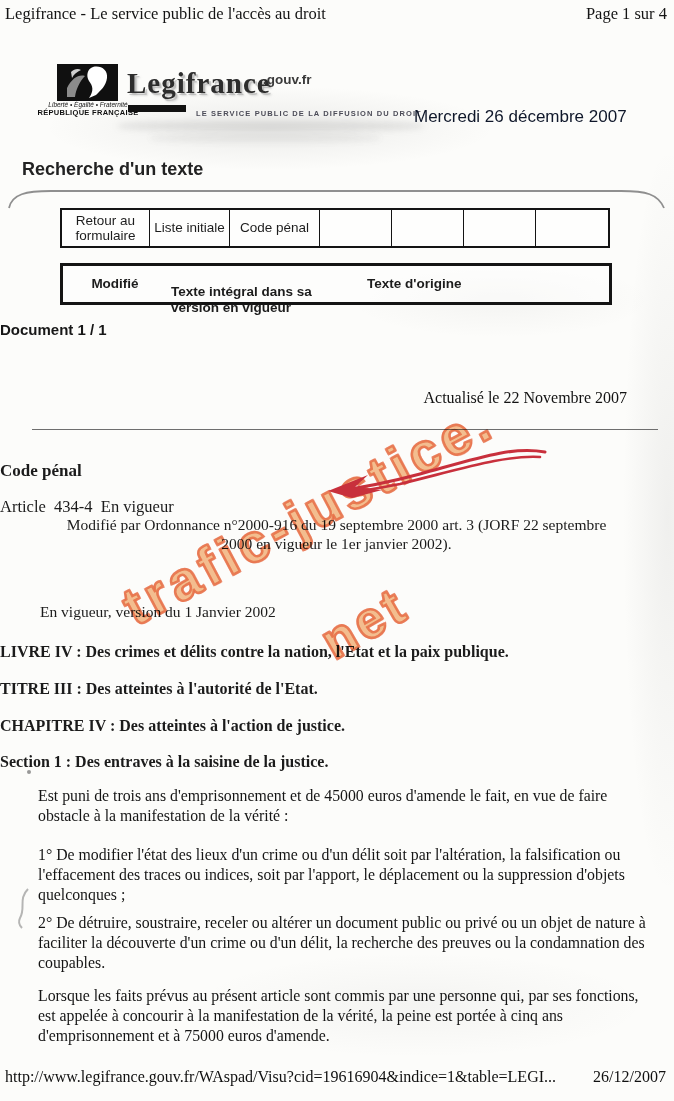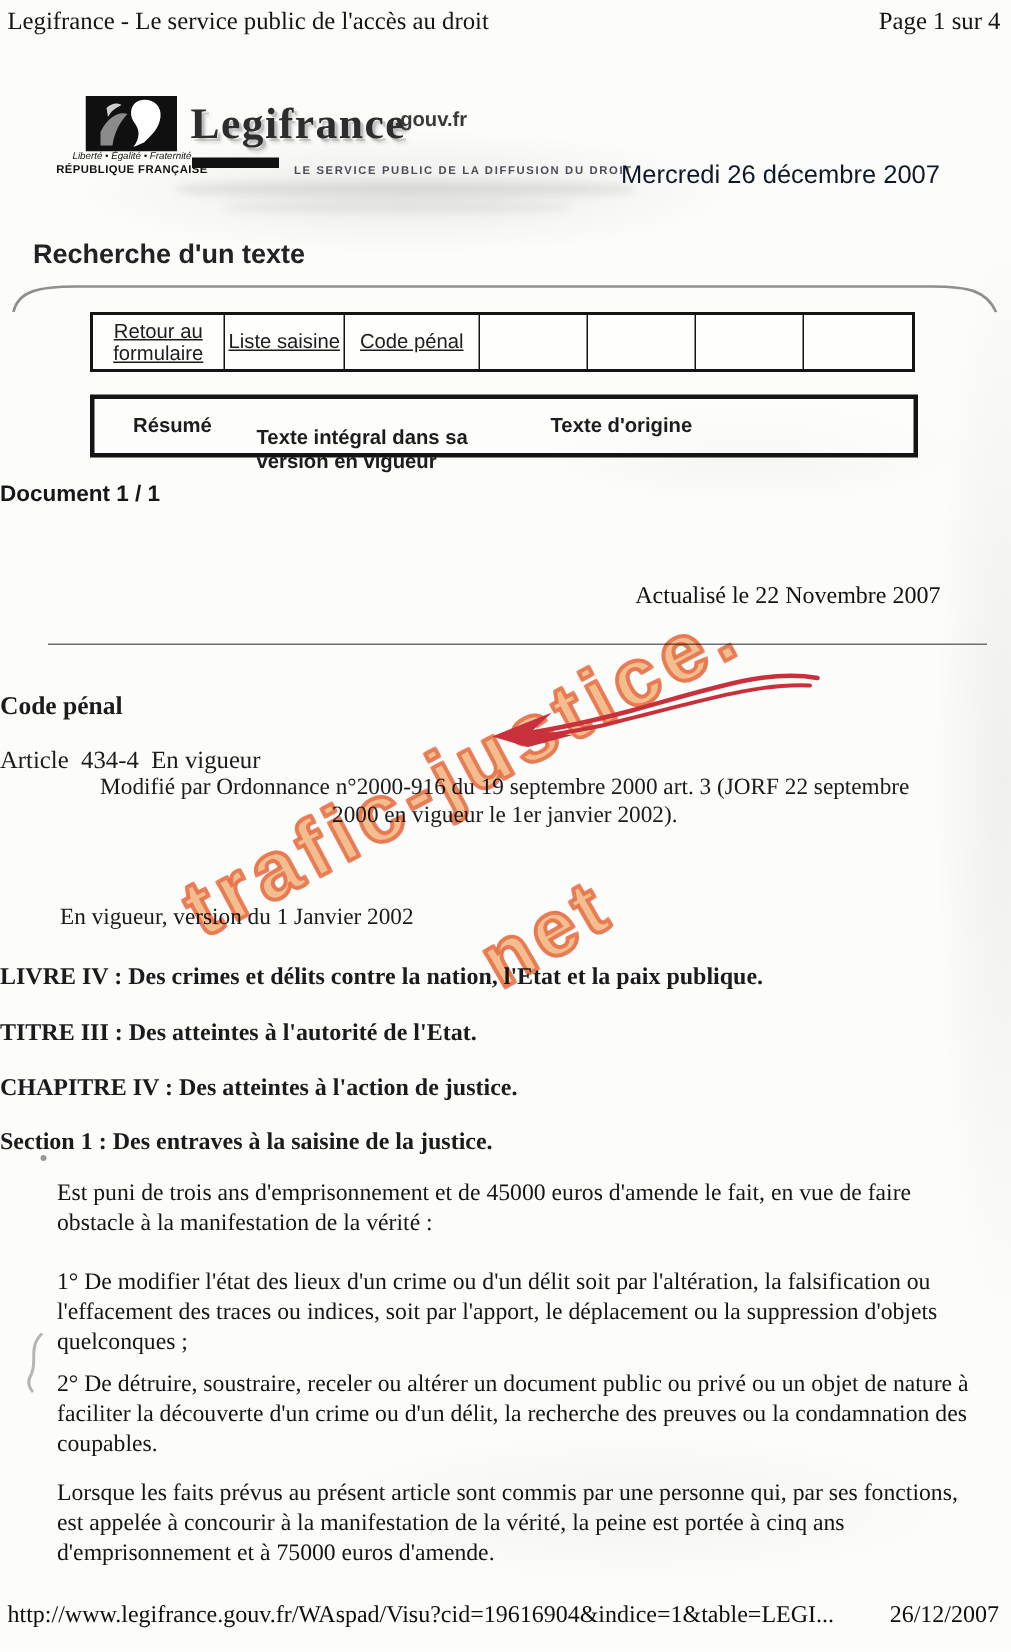--- a/index.html
+++ b/index.html
@@ -34,21 +34,21 @@
   .gouv{left:263px;top:72px;font-weight:bold;font-size:13.5px;color:#3a3a3a;}
   .logo-bar{left:128px;top:105px;width:58px;height:7px;background:#111;}
   .tagline{left:196px;top:109px;font-weight:bold;font-size:7.5px;letter-spacing:1.1px;color:#4c4c58;white-space:nowrap;}
   .print-date{left:414px;top:107px;font-size:17px;color:#0f172a;font-family:"Liberation Sans",sans-serif;}
   .smudge{background:rgba(115,115,115,.16);filter:blur(3px);border-radius:40%;}
 
   
   .search-title{left:22px;top:159px;font-weight:bold;font-size:18px;color:#222;font-family:"Liberation Sans",sans-serif;}
   .nav-table{
     left:60px;top:208px;width:550px;height:40px;border:2.5px solid #141414;
-    display:flex;box-sizing:border-box;background:rgba(255,255,255,.55);text-decoration:underline;
+    display:flex;box-sizing:border-box;background:rgba(255,255,255,.55);
   }
   .nav-cell{
     box-sizing:border-box;border-right:1.6px solid #141414;
     display:flex;align-items:center;justify-content:center;text-align:center;
     font-family:"Liberation Sans",sans-serif;font-size:13.5px;line-height:1.12;color:#1d1d1d;padding:1px 2px;
   }
   .nav-cell:last-child{border-right:none;}
   .tab-table{
     left:60px;top:263px;width:552px;height:42px;border:3px solid #141414;
     display:flex;align-items:center;box-sizing:border-box;background:rgba(255,255,255,.45);
@@ -111,30 +111,30 @@
 <div class="abs smudge artifact" style="left:118px;top:121px;width:305px;height:10px;"></div>
 <div class="abs smudge artifact" style="left:150px;top:134px;width:230px;height:8px;opacity:.7;"></div>
 
 <div class="abs search-title">Recherche d'un texte</div>
 <svg class="abs" style="left:6px;top:186px;" width="662" height="26" viewBox="0 0 662 26">
   <path d="M 3 22 C 6 8, 20 5, 45 5 L 615 5 C 640 5, 652 8, 658 22" fill="none" stroke="#8f8f8f" stroke-width="1.8"></path>
 </svg>
 
 <div class="abs nav-table">
   <div class="nav-cell" style="flex:0 0 88px;">Retour au formulaire</div>
-  <div class="nav-cell" style="flex:0 0 80px;">Liste saisine</div>
+  <div class="nav-cell" style="flex:0 0 80px;">Liste initiale</div>
   <div class="nav-cell" style="flex:0 0 90px;">Code pénal</div>
   <div class="nav-cell" style="flex:0 0 72px;"></div>
   <div class="nav-cell" style="flex:0 0 72px;"></div>
   <div class="nav-cell" style="flex:0 0 72px;"></div>
   <div class="nav-cell" style="flex:0 0 71px;"></div>
 </div>
 
 <div class="abs tab-table">
-  <div class="tab-cell" style="flex:0 0 104px;text-align:center;">Résumé</div>
+  <div class="tab-cell" style="flex:0 0 104px;text-align:center;">Modifié</div>
   <div class="tab-cell" style="flex:0 0 196px;margin-top:32px;">Texte intégral dans sa version en vigueur</div>
   <div class="tab-cell" style="flex:0 0 112px;">Texte d'origine</div>
 </div>
 
 <div class="abs ctr doc-counter">Document 1 / 1</div>
 <div class="abs updated serif">Actualisé le 22 Novembre 2007</div>
 <div class="abs divider"></div>
 
 <div class="abs ctr code-title serif">Code pénal</div>
 <div class="abs ctr article-line serif">Article  434-4  En vigueur</div>

